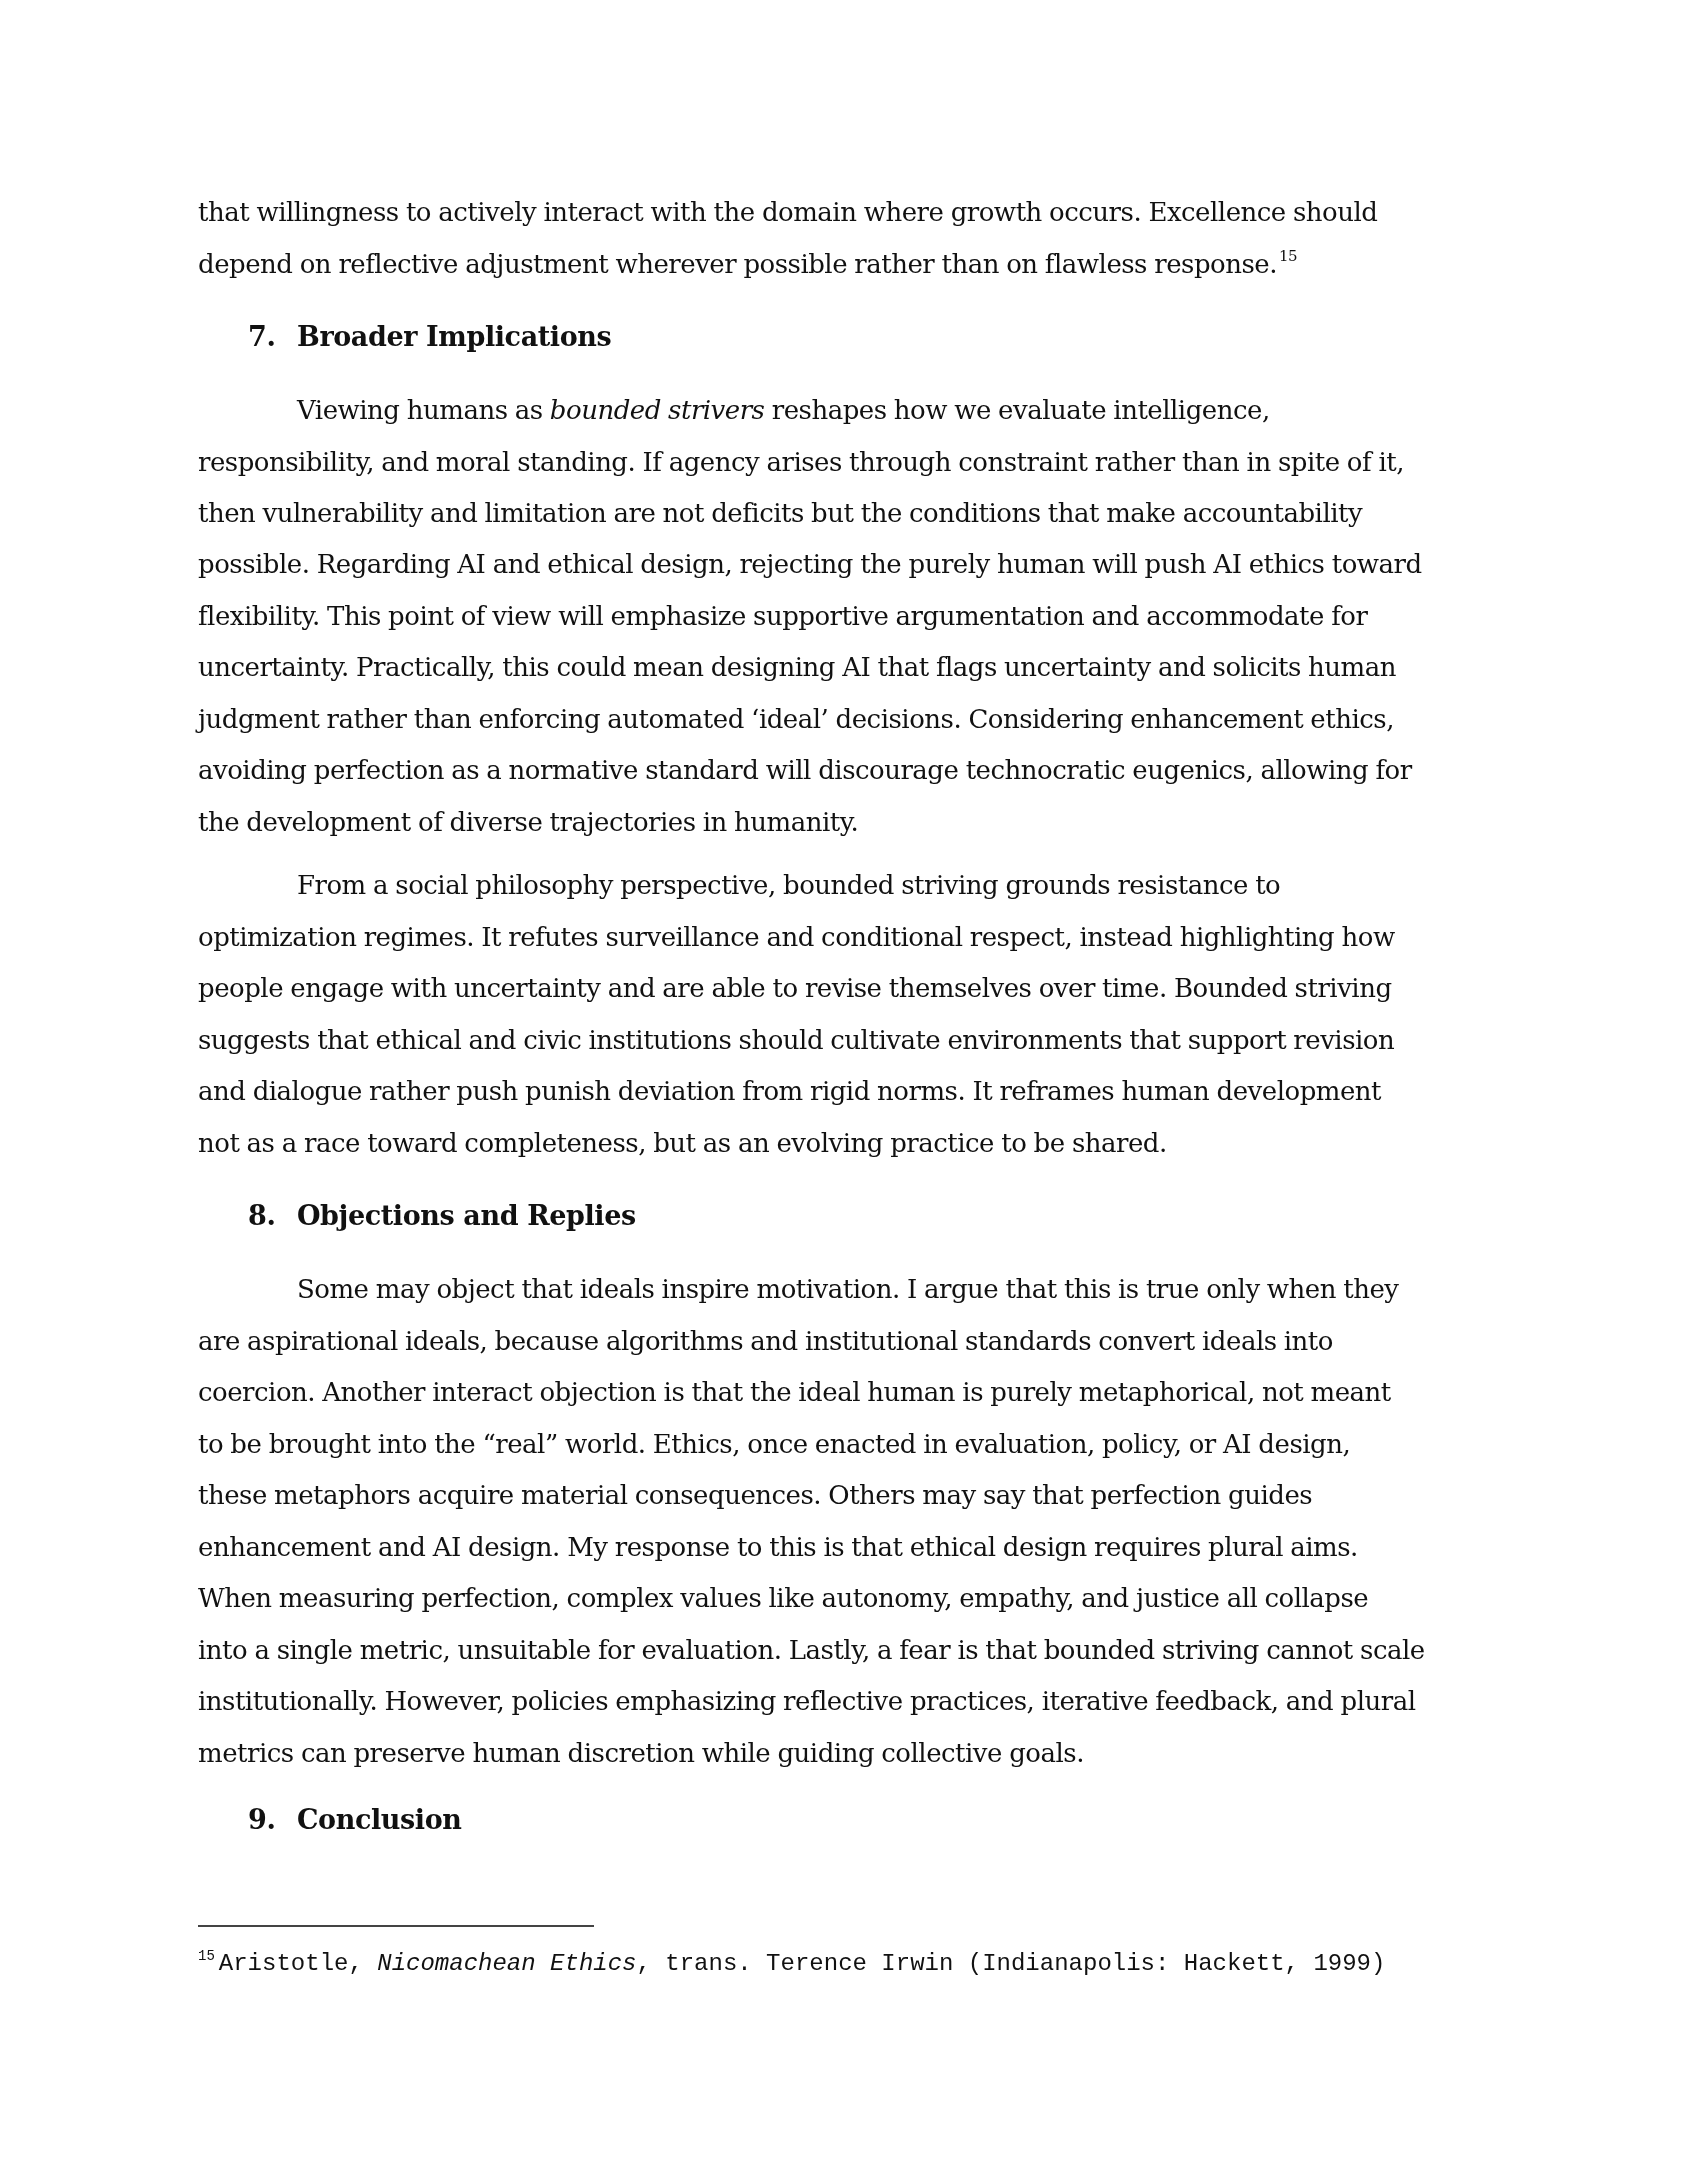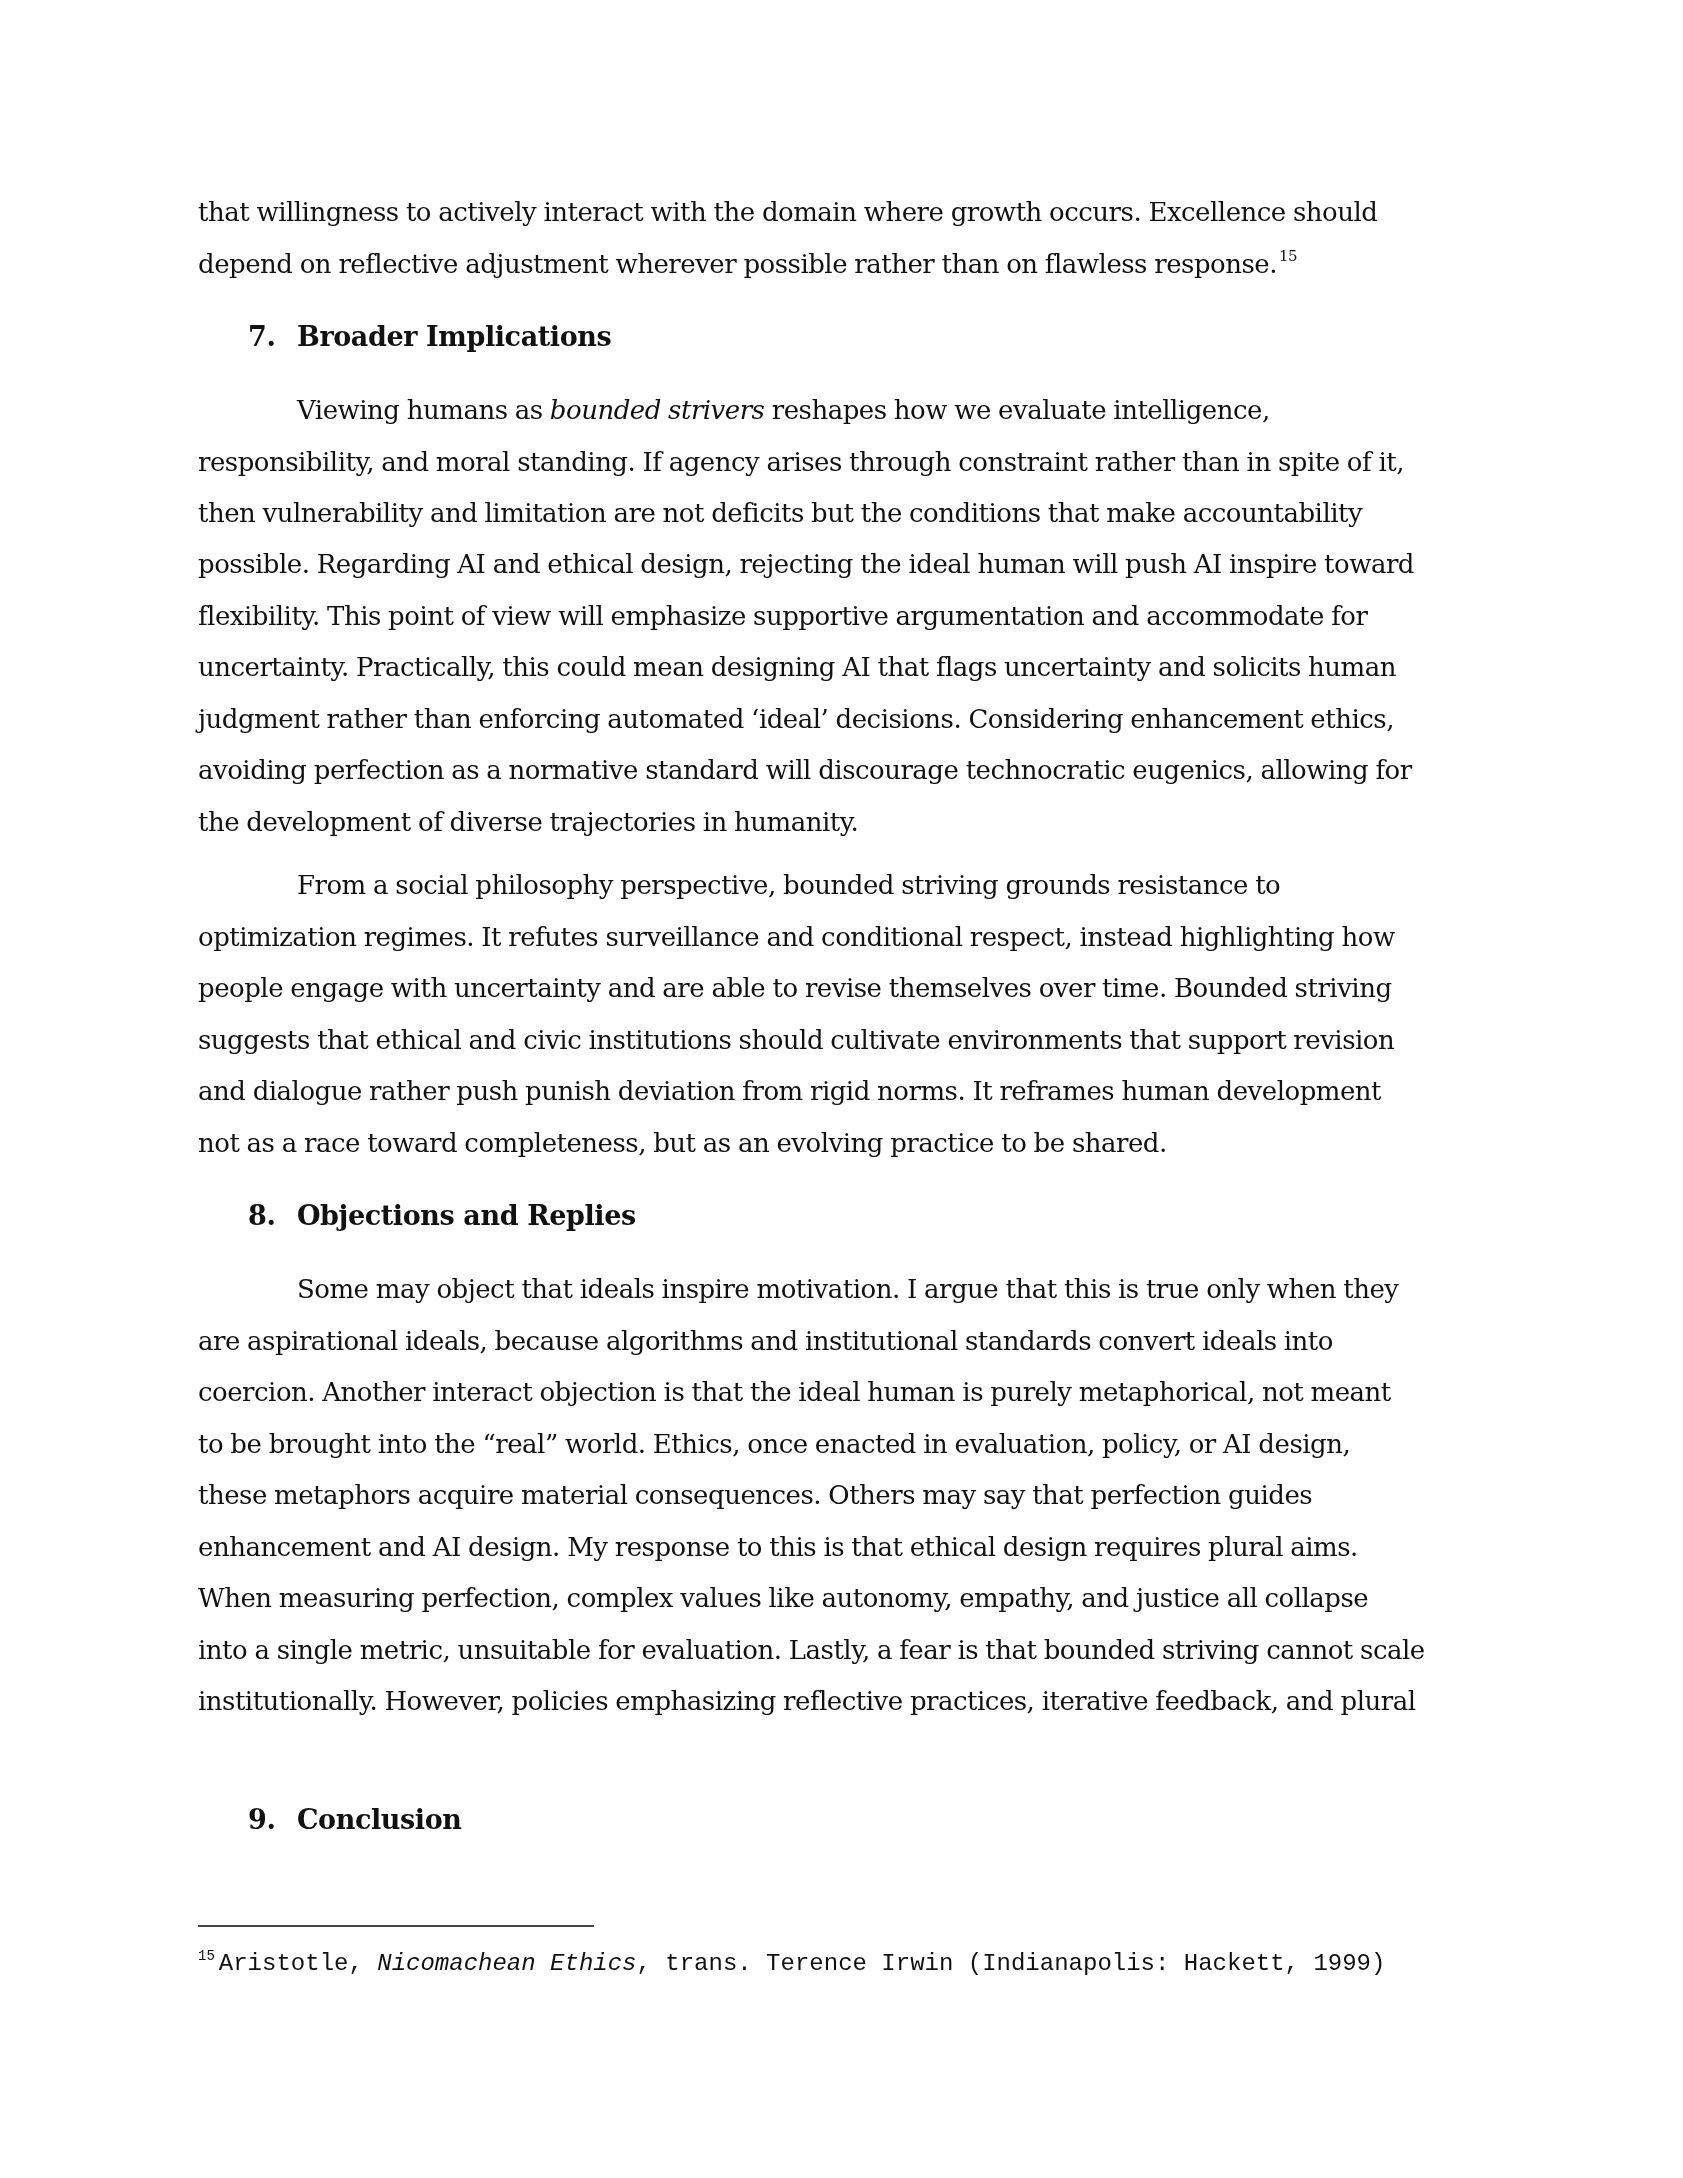--- a/index.html
+++ b/index.html
@@ -36,21 +36,21 @@
   <div class="line" style="top:248px"><span>depend on reflective adjustment wherever possible rather than on flawless response.</span><sup class="fnref">15</sup></div>
 
   <div class="heading" style="top:321px;left:0;width:1683px;height:32px">
     <span class="num">7.</span>
     <span class="title">Broader Implications</span>
   </div>
 
   <div class="line indent" style="top:394px"><span>Viewing humans as </span><em>bounded strivers</em><span> reshapes how we evaluate intelligence,</span></div>
   <div class="line" style="top:446px">responsibility, and moral standing. If agency arises through constraint rather than in spite of it,</div>
   <div class="line" style="top:497px">then vulnerability and limitation are not deficits but the conditions that make accountability</div>
-  <div class="line" style="top:548px">possible. Regarding AI and ethical design, rejecting the ideal human will push AI inspire toward</div>
+  <div class="line" style="top:548px">possible. Regarding AI and ethical design, rejecting the purely human will push AI ethics toward</div>
   <div class="line" style="top:600px">flexibility. This point of view will emphasize supportive argumentation and accommodate for</div>
   <div class="line" style="top:651px">uncertainty. Practically, this could mean designing AI that flags uncertainty and solicits human</div>
   <div class="line" style="top:703px">judgment rather than enforcing automated ‘ideal’ decisions. Considering enhancement ethics,</div>
   <div class="line" style="top:754px">avoiding perfection as a normative standard will discourage technocratic eugenics, allowing for</div>
   <div class="line" style="top:806px">the development of diverse trajectories in humanity.</div>
 
   <div class="line indent" style="top:869px">From a social philosophy perspective, bounded striving grounds resistance to</div>
   <div class="line" style="top:921px">optimization regimes. It refutes surveillance and conditional respect, instead highlighting how</div>
   <div class="line" style="top:972px">people engage with uncertainty and are able to revise themselves over time. Bounded striving</div>
   <div class="line" style="top:1024px">suggests that ethical and civic institutions should cultivate environments that support revision</div>
@@ -64,20 +64,21 @@
 
   <div class="line indent" style="top:1273px">Some may object that ideals inspire motivation. I argue that this is true only when they</div>
   <div class="line" style="top:1325px">are aspirational ideals, because algorithms and institutional standards convert ideals into</div>
   <div class="line" style="top:1376px">coercion. Another interact objection is that the ideal human is purely metaphorical, not meant</div>
   <div class="line" style="top:1428px">to be brought into the “real” world. Ethics, once enacted in evaluation, policy, or AI design,</div>
   <div class="line" style="top:1479px">these metaphors acquire material consequences. Others may say that perfection guides</div>
   <div class="line" style="top:1531px">enhancement and AI design. My response to this is that ethical design requires plural aims.</div>
   <div class="line" style="top:1582px">When measuring perfection, complex values like autonomy, empathy, and justice all collapse</div>
   <div class="line" style="top:1634px">into a single metric, unsuitable for evaluation. Lastly, a fear is that bounded striving cannot scale</div>
   <div class="line" style="top:1685px">institutionally. However, policies emphasizing reflective practices, iterative feedback, and plural</div>
+  <div class="line" style="top:1737px">metrics can preserve human discretion while guiding collective goals.</div>
 
   <div class="heading" style="top:1804px;left:0;width:1683px;height:32px">
     <span class="num">9.</span>
     <span class="title">Conclusion</span>
   </div>
 
   <div class="fn-rule"></div>
   <div class="footnote"><sup>15</sup><span>Aristotle, </span><em>Nicomachean Ethics</em><span>, trans. Terence Irwin (Indianapolis: Hackett, 1999)</span></div>
 
 </div>

